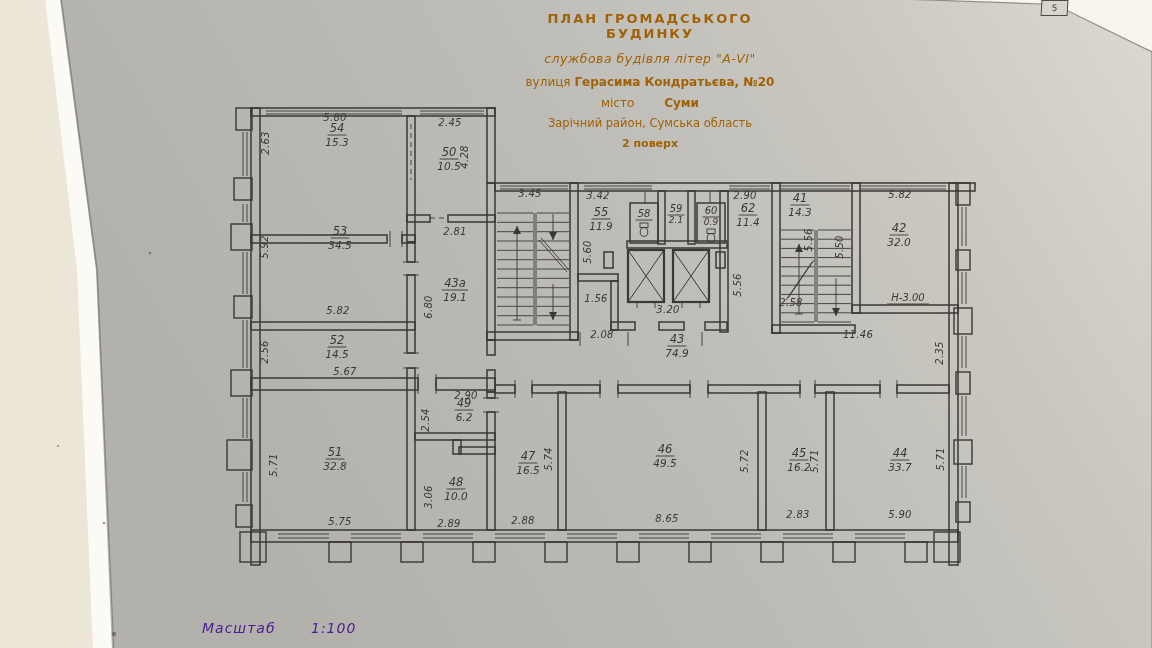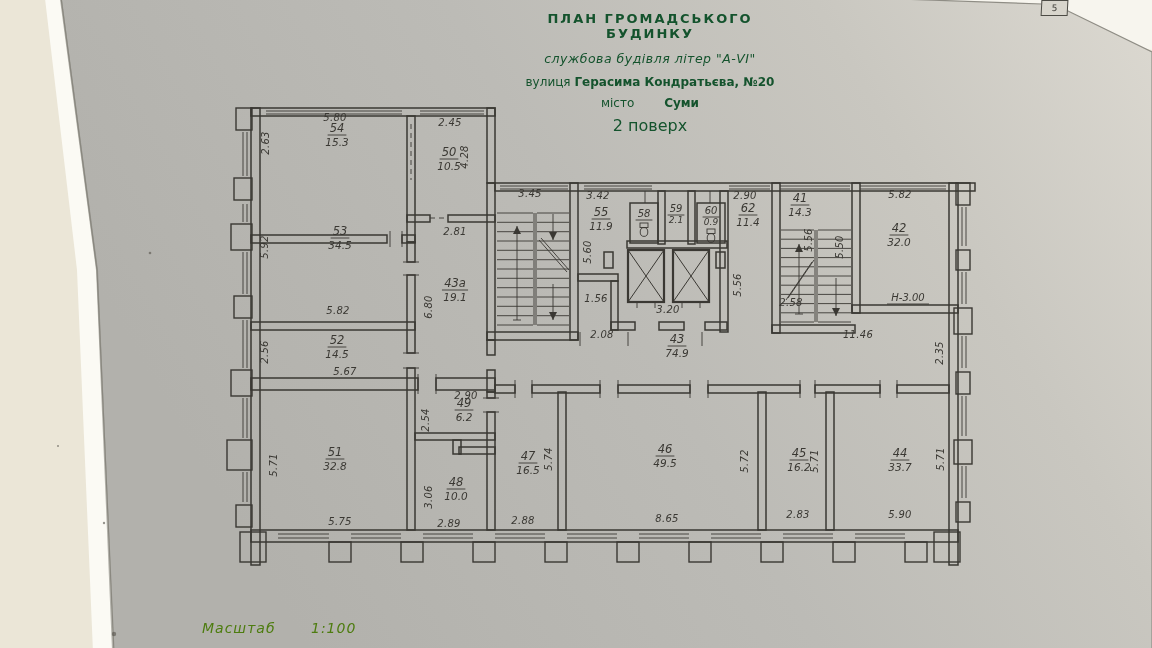--- a/index.html
+++ b/index.html
@@ -5,31 +5,31 @@
   html,body{margin:0;padding:0;background:#ece7d8;}
   .stage{position:relative;width:1152px;height:648px;overflow:hidden;
          font-family:"DejaVu Sans",sans-serif;}
   .stage svg{position:absolute;left:0;top:0;}
   .walls rect,.walls path{fill:none;stroke:var(--ink);stroke-width:1.5;}
   .pil rect{fill:none;stroke:var(--ink);stroke-width:1.4;}
   .win path{fill:none;stroke:var(--ink);stroke-width:0.9;}
   .thin path,.thin line{fill:none;stroke:var(--ink);stroke-width:0.9;}
   .dashed{stroke-dasharray:5 4;}
   text{fill:var(--ink);font-family:"DejaVu Sans",sans-serif;font-style:italic;}
-  .title-block{position:absolute;left:516px;top:11px;width:268px;text-align:center;color:#14532d;}
+  .title-block{position:absolute;left:516px;top:11px;width:268px;text-align:center;color:#a16207;}
   .tb1{font-size:13px;font-weight:bold;letter-spacing:2px;margin-bottom:10px;}
   .tb2{font-size:12.5px;font-style:italic;letter-spacing:.5px;margin-bottom:9px;}
   .tb3{font-size:12px;margin-bottom:7px;text-align:center;}
   .tb3 .val,.tb4 .val{font-weight:bold;}
   .tb4{font-size:12px;margin-bottom:6px;text-align:center;}
   .tb4 .val{margin-left:26px;}
   .tb5{font-size:11.5px;margin-bottom:7px;}
-  .tb6{font-size:16px;font-weight:normal;}
+  .tb6{font-size:11px;font-weight:bold;}
   .scale-label{position:absolute;left:202px;top:620px;font-size:14px;font-style:italic;
-               color:#4d7c0f;letter-spacing:1px;}
+               color:#4c1d95;letter-spacing:1px;}
   .scale-label .val{margin-left:30px;}
   .page-box{position:absolute;left:1041px;top:0;width:25px;height:14px;border:1.5px solid #4c4b45;
             background:#d8d5cc;font-size:9px;line-height:14px;text-align:center;color:#3b3a35;
             transform:skewX(-3deg);}
 </style>
 </head>
 <body>
 
 <div class="stage">
 
@@ -341,20 +341,21 @@
   <div class="tb1">ПЛАН  ГРОМАДСЬКОГО  БУДИНКУ</div>
   <div class="tb2">службова будівля літер "А-VI"</div>
   <div class="tb3">
     <span>вулиця</span>
     <span class="val">Герасима Кондратьєва, №20</span>
   </div>
   <div class="tb4">
     <span>місто</span>
     <span class="val">Суми</span>
   </div>
+  <div class="tb5">Зарічний район, Сумська область</div>
   <div class="tb6">2 поверх</div>
 </div>
 
 <div class="scale-label">
   <span>Масштаб</span>
   <span class="val">1:100</span>
 </div>
 
 <div class="page-box">5</div>
 

